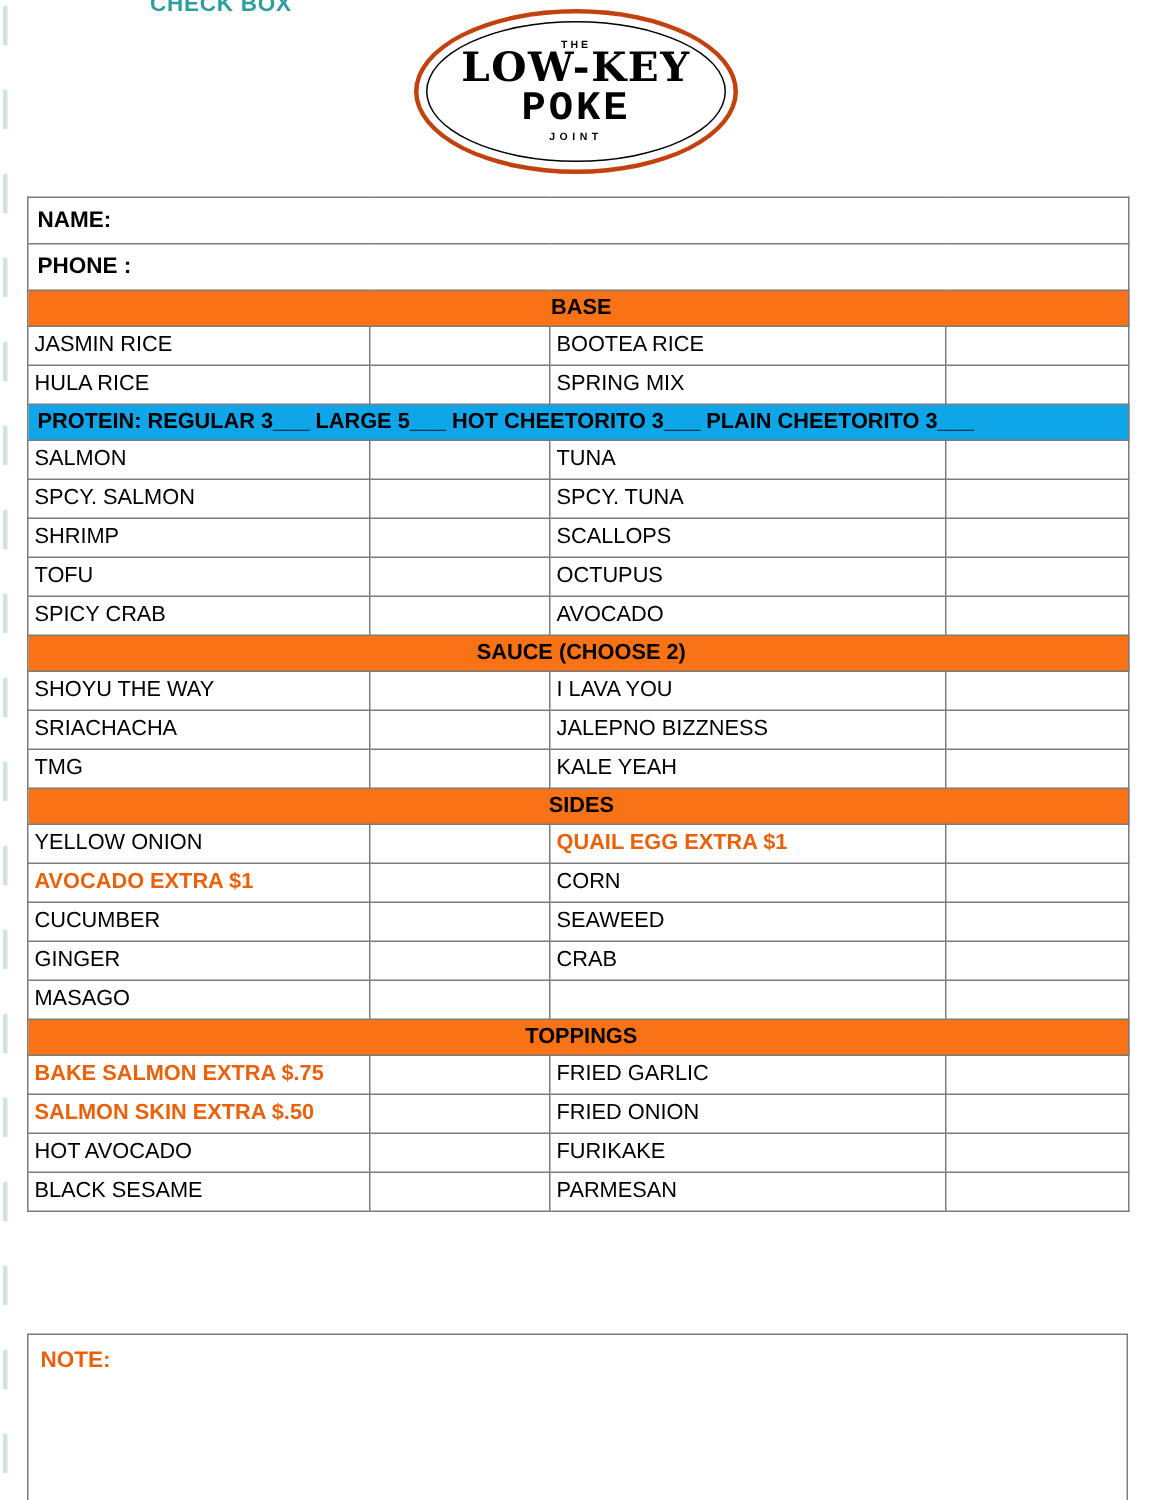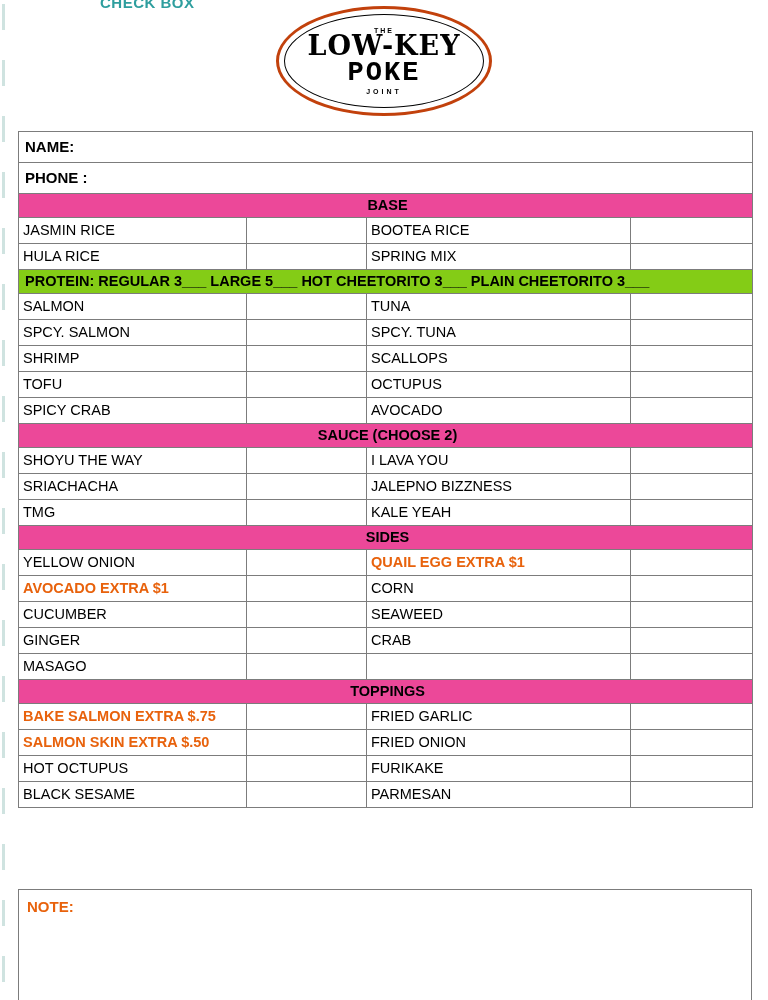--- a/index.html
+++ b/index.html
@@ -126,28 +126,28 @@
   .col-c { width: 264px; }
   .col-d { width: 122px; }
 
   .field-label {
     font-weight: bold;
     font-size: 15px;
     padding-left: 6px !important;
     height: 30px !important;
   }
   .section {
-    background: #ec4899;
+    background: #f97316;
     text-align: center;
     font-weight: bold;
     font-size: 14.5px;
     height: 23px !important;
   }
   .section-left {
-    background: #84cc16;
+    background: #0ea5e9;
     text-align: left;
     font-weight: bold;
     font-size: 14.5px;
     height: 23px !important;
     padding-left: 6px !important;
     margin-left: 16px;
   }
   .center { text-align: center; }
   .orange { color: #E8620C; font-weight: bold; }
 
@@ -337,21 +337,21 @@
       <td>FRIED GARLIC</td>
       <td></td>
     </tr>
     <tr>
       <td class="orange">SALMON SKIN EXTRA $.50</td>
       <td></td>
       <td>FRIED ONION</td>
       <td></td>
     </tr>
     <tr>
-      <td>HOT OCTUPUS</td>
+      <td>HOT AVOCADO</td>
       <td></td>
       <td>FURIKAKE</td>
       <td></td>
     </tr>
     <tr>
       <td>BLACK SESAME</td>
       <td></td>
       <td>PARMESAN</td>
       <td></td>
     </tr>

